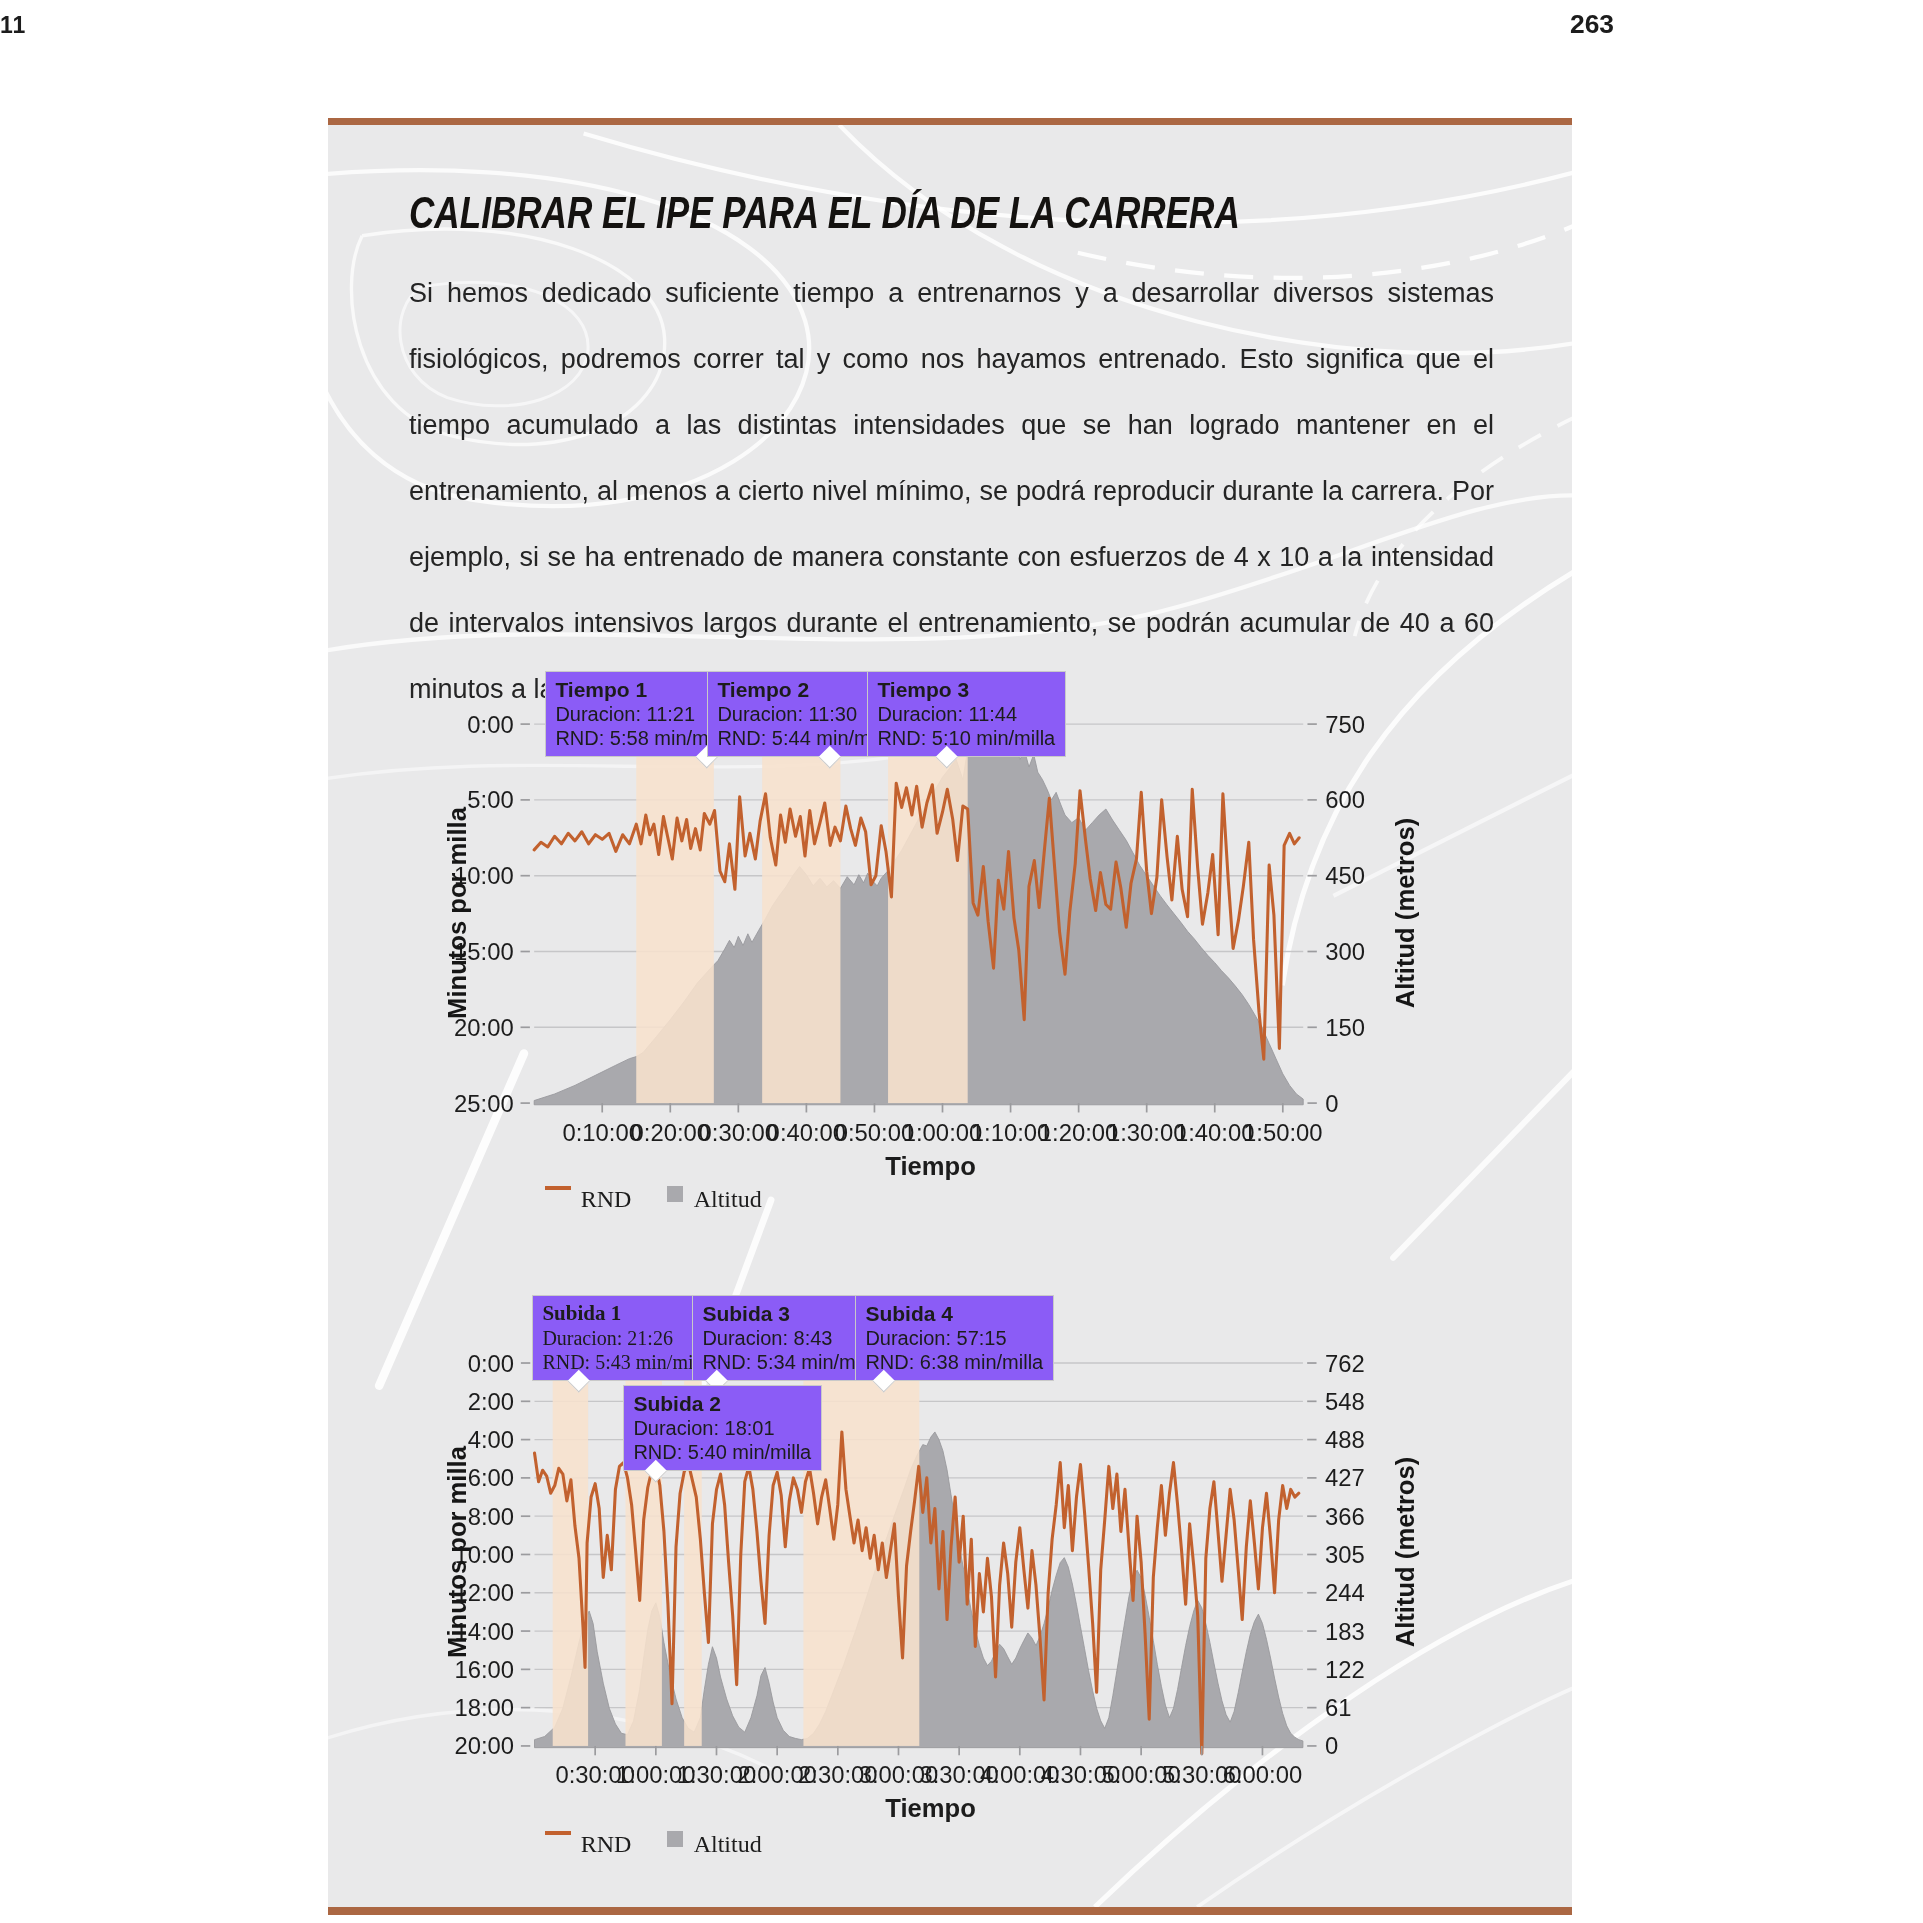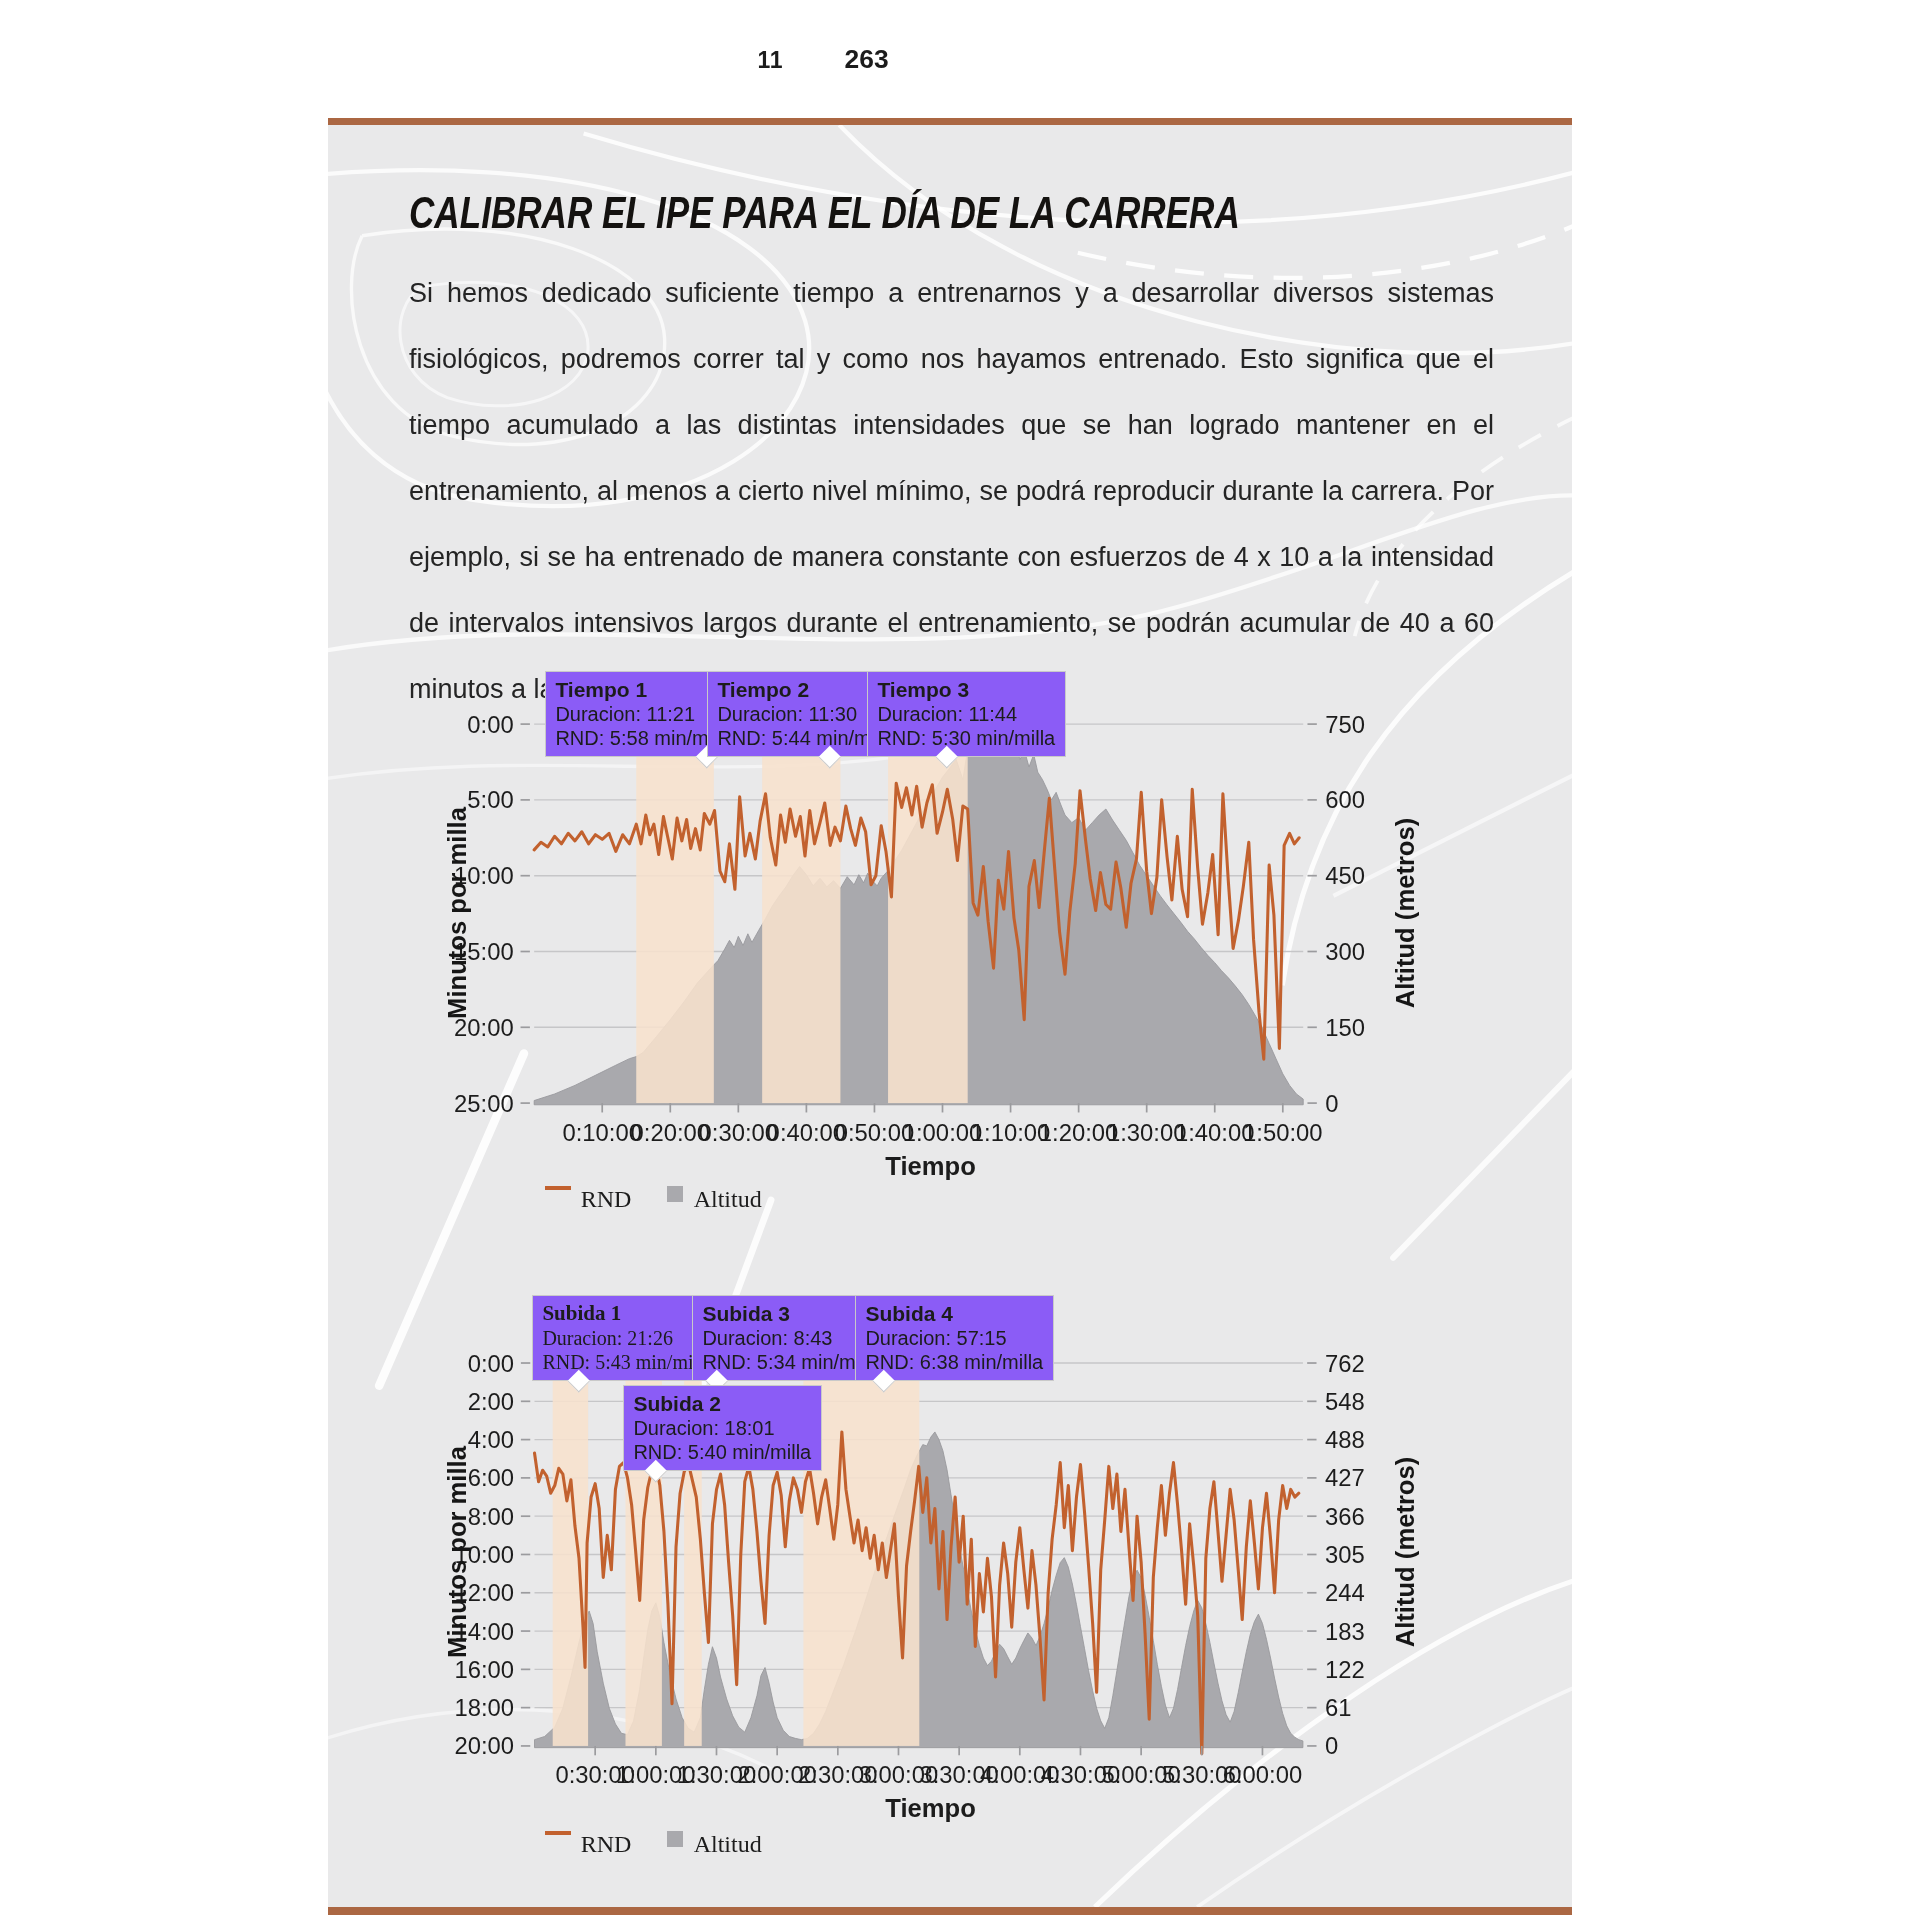--- a/index.html
+++ b/index.html
@@ -1,21 +1,21 @@
 <!DOCTYPE html>
 <html style="font-size:13.6px"><head>
 <meta charset="utf-8">
 <style>
   html,body{margin:0;padding:0;}
   body{
     width:1923px;height:1923px;position:relative;background:#ffffff;
     font-family:"Liberation Sans", sans-serif;color:#1c1c1c;overflow:hidden;
   }
   
-  .hdr{position:absolute;top:8.5px;left:16px;width:1614px;display:flex;justify-content:center;align-items:baseline;margin-top:35px;}
+  .hdr{position:absolute;top:8.5px;left:0;width:1614px;display:flex;justify-content:space-between;align-items:baseline;}
   .hdr .chap{font-weight:bold;font-size:23px;margin-right:22px;letter-spacing:0.9px;}
   .hdr .htitle{font-size:23px;letter-spacing:2.6px;color:#222;}
   .hdr .pageno{font-weight:bold;font-size:26.4px;margin-left:39px;}
   
   .rule{position:absolute;left:328px;width:1244px;height:7.7px;background:#ab6743;}
   .rule.top{top:118px;} .rule.bottom{top:1907px;}
   .panel{position:absolute;left:328px;top:125px;width:1244px;height:1782px;background:#e9e9ea;overflow:hidden;}
   .panel svg.topo{position:absolute;left:0;top:0;width:100%;height:100%;}
   
   .sec-title{
@@ -175,21 +175,21 @@
 </div>
 <div class="anno" id="t2box">
   <div class="t">Tiempo 2</div>
   <div>Duracion: 11:30</div>
   <div>RND: 5:44 min/milla</div>
   <span class="notch"></span>
 </div>
 <div class="anno" id="t3box">
   <div class="t">Tiempo 3</div>
   <div>Duracion: 11:44</div>
-  <div>RND: 5:30 min/milla</div>
+  <div>RND: 5:10 min/milla</div>
   <span class="notch"></span>
 </div>
 
 <svg id="chart1" class="chart" viewBox="0 0 1200 530">
     <line x1="127" y1="20" x2="1030" y2="20" stroke="#c6c6c8" stroke-width="1.6"></line>
     <line x1="127" y1="65" x2="1030" y2="65" stroke="#c6c6c8" stroke-width="1.6"></line>
     <line x1="127" y1="110" x2="1030" y2="110" stroke="#c6c6c8" stroke-width="1.6"></line>
     <line x1="127" y1="155" x2="1030" y2="155" stroke="#c6c6c8" stroke-width="1.6"></line>
     <line x1="127" y1="200" x2="1030" y2="200" stroke="#c6c6c8" stroke-width="1.6"></line>
     <line x1="127" y1="245" x2="1030" y2="245" stroke="#c6c6c8" stroke-width="1.6"></line>

